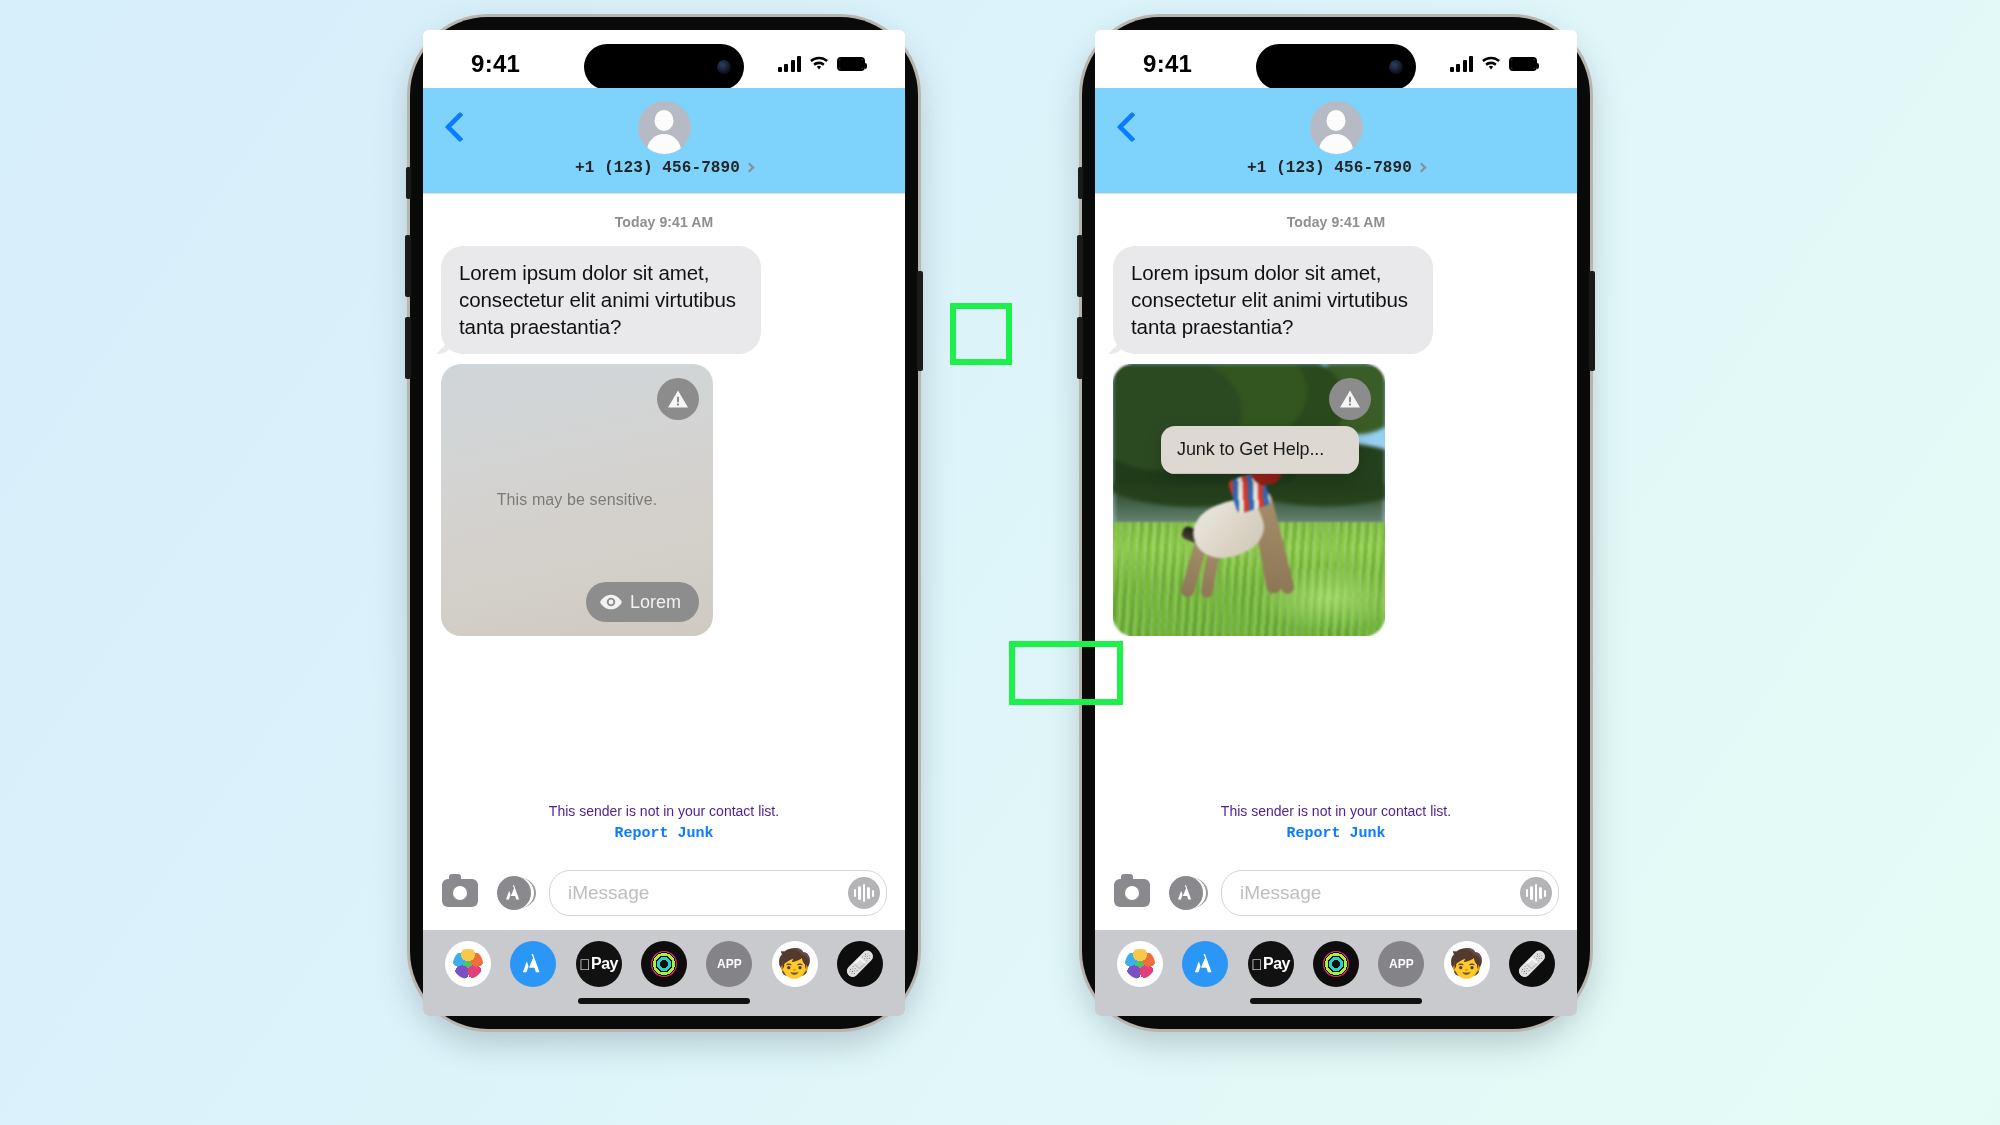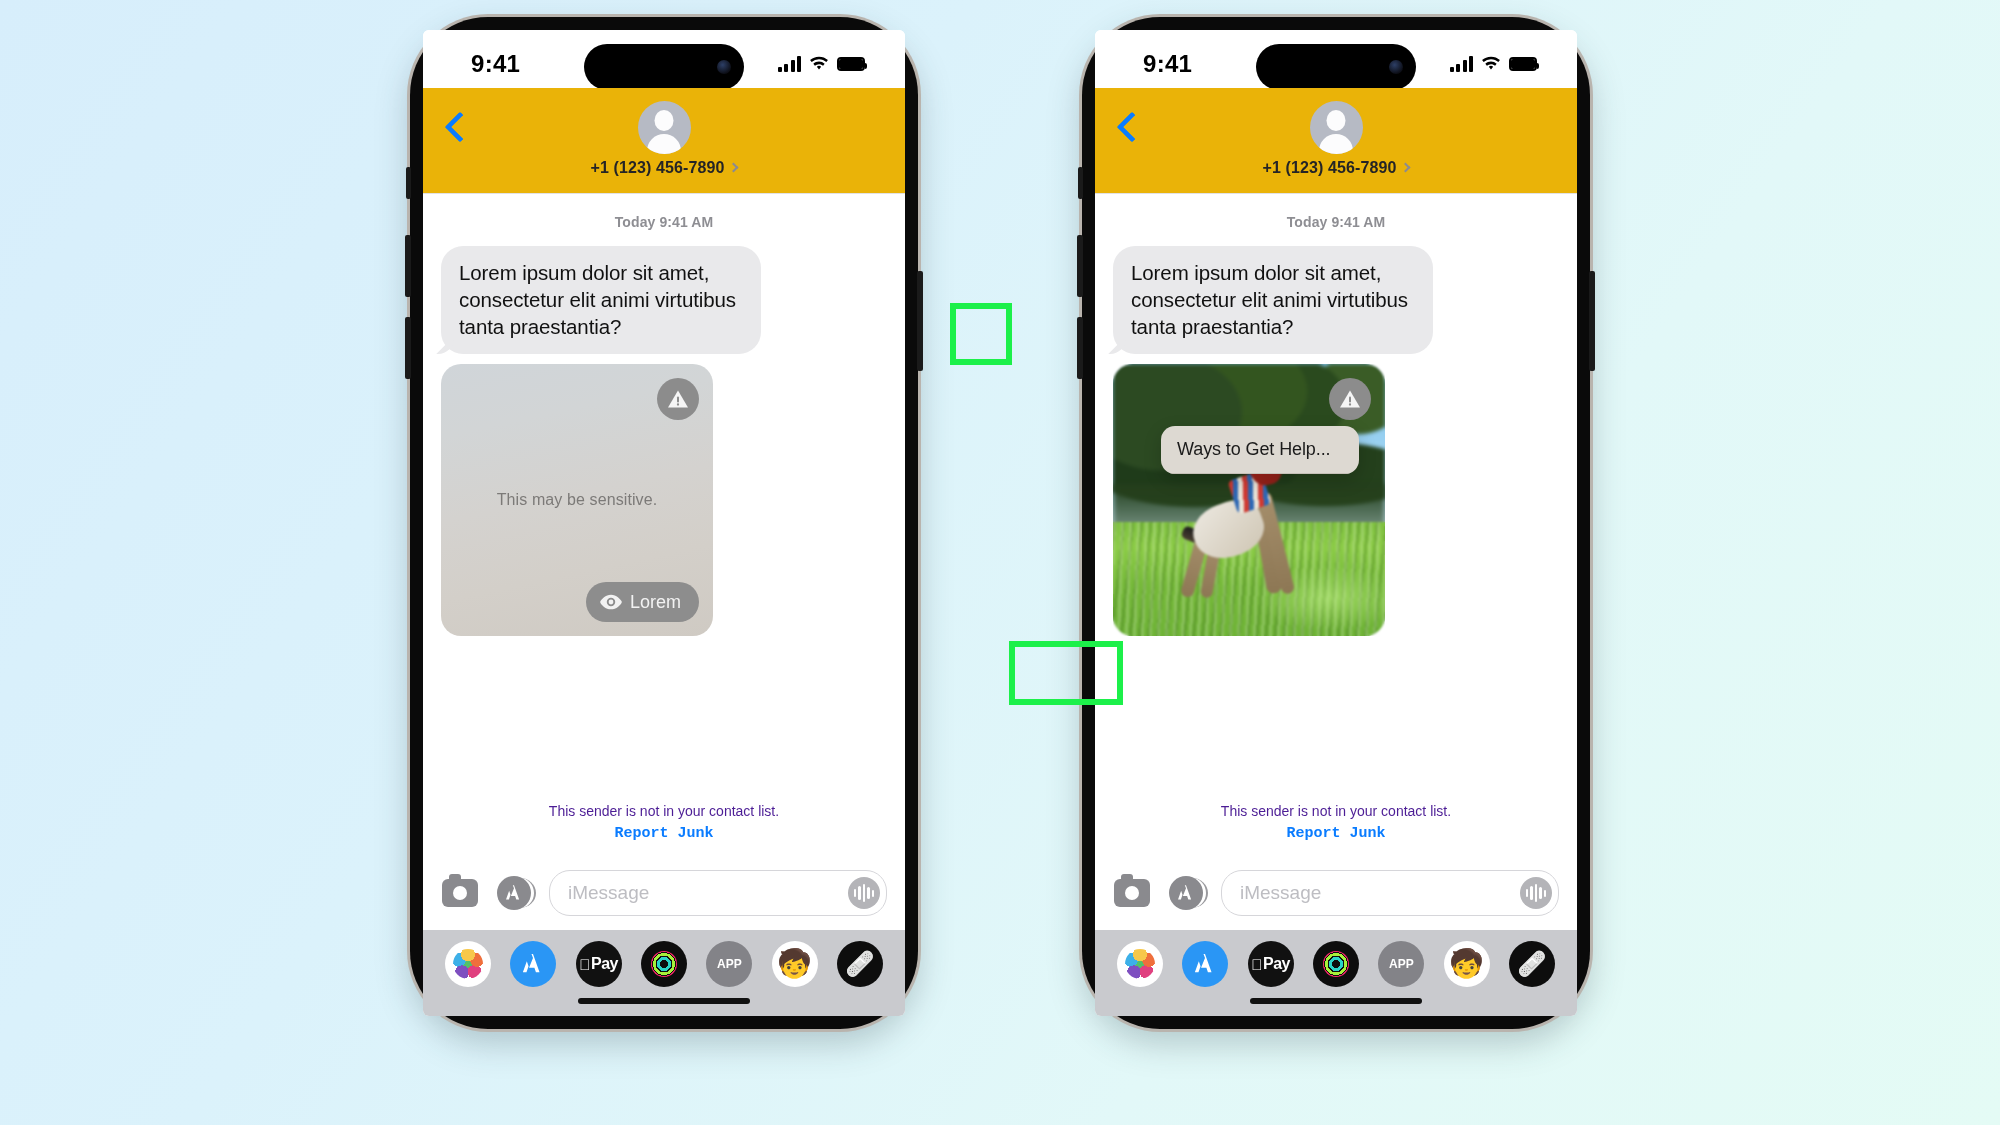--- a/index.html
+++ b/index.html
@@ -77,24 +77,24 @@
   .batt {
     width: 28px; height: 14px; border: 2px solid #000; border-radius: 4px;
     position: relative; background: #000; background-clip: padding-box;
   }
   .batt::after { content:""; position:absolute; right:-4px; top:4px;
     width:2px; height:6px; background:#000; border-radius:0 2px 2px 0; }
 
   
   .nav {
     flex: 0 0 106px;
-    background: #eab308;
+    background: #7dd3fc;
     border-bottom: 1px solid #e2e2e4;
     position: relative;
-    display: flex; align-items: center; justify-content: center;
+    display: flex; align-items: center; justify-content: center; font-family: Liberation Mono, monospace;
   }
   .back-chevron {
     position: absolute; left: 26px; top: 28px;
     width: 22px; height: 22px;
     border-left: 5px solid #0a7cff; border-bottom: 5px solid #0a7cff;
     transform: rotate(45deg); border-radius: 2px;
   }
   .nav-center { display:flex; flex-direction:column; align-items:center; gap: 5px; margin-top: -4px;}
   .avatar {
     width: 53px; height: 53px; border-radius: 50%;
@@ -580,21 +580,21 @@
 
           <div class="warn-badge">
             <svg viewBox="0 0 24 24">
                 <path d="M12 3.6 22 20.4H2L12 3.6z" fill="#f5f5f5"></path>
                 <rect x="11" y="9.4" width="2" height="6.2" rx="1" fill="#8c8c8c"></rect>
                 <circle cx="12" cy="17.5" r="1.15" fill="#8c8c8c"></circle>
               </svg>
           </div>
 
           <div class="ctx-menu">
-            <div class="ctx-item">Ways to Get Help...</div>
+            <div class="ctx-item">Junk to Get Help...</div>
             <div class="ctx-sep"></div>
           </div>
         </div>
       </div>
 
       <div class="footer-note">
         <div class="line1">This sender is not in your contact list.</div>
         <div class="line2">Report Junk</div>
       </div>
     </div>

